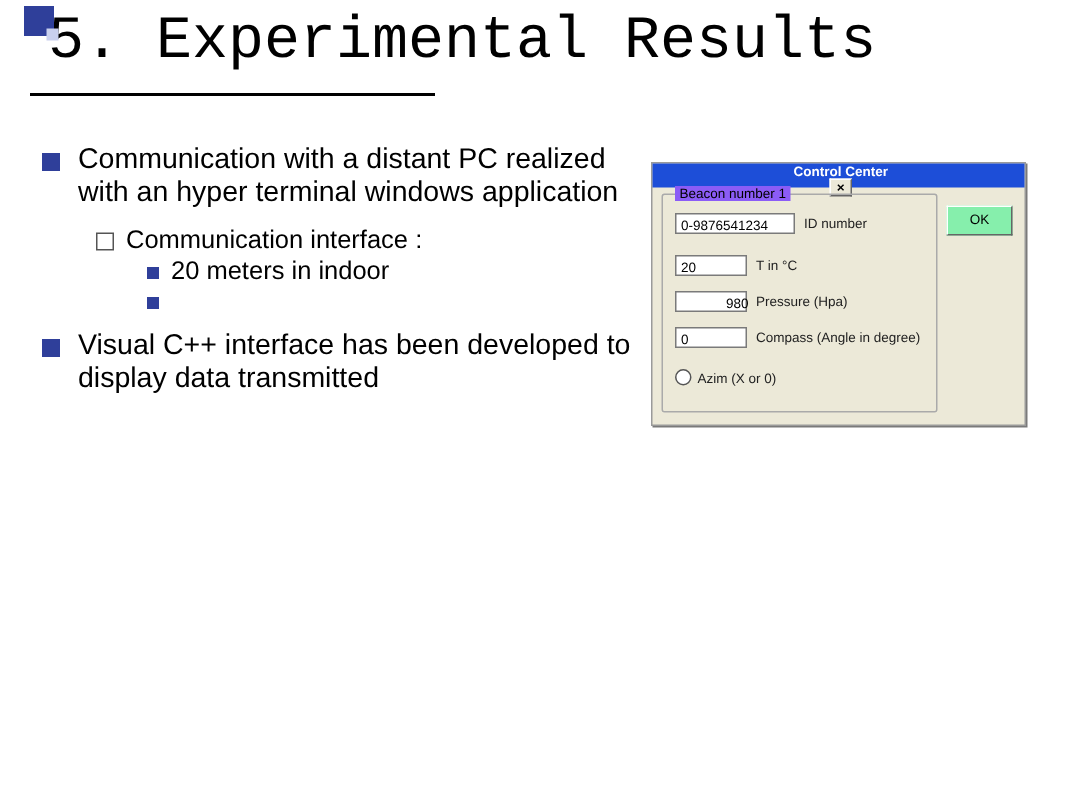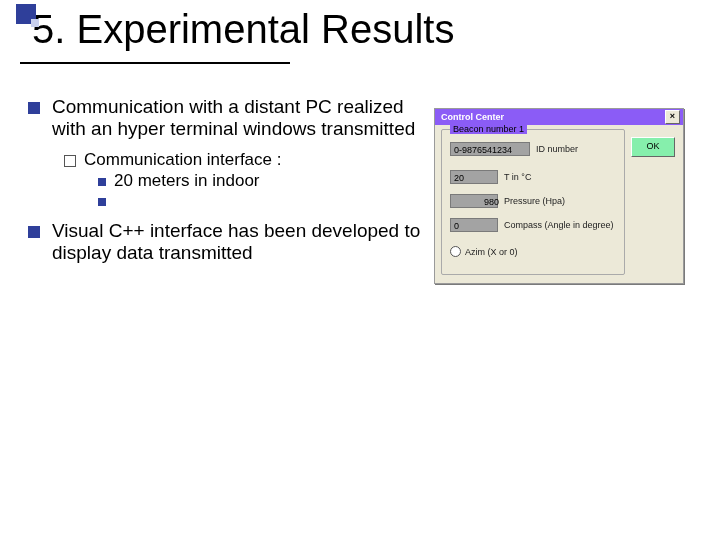--- a/index.html
+++ b/index.html
@@ -35,21 +35,21 @@
     content: "";
     position: absolute;
     right: -3px;
     bottom: -3px;
     width: 8px;
     height: 8px;
     background: #c9d0ee;
   }
   h1.title {
     margin: 0;
-    font-family: Liberation Sans, sans-serif;
+    font-family: Liberation Mono, monospace;
     font-weight: normal;
     font-size: 40px;
     line-height: 1.05;
     padding-left: 10px;
   }
   .title-rule {
     position: absolute;
     left: 20px;
     top: 62px;
     width: 270px;
@@ -115,29 +115,30 @@
     top: 108px;
     width: 248px;
     font-family: Tahoma, sans-serif;
     font-size: 9px;
     color: #000;
     background: #ece9d8;
     border: 1px solid #9a9a9a;
     box-shadow: 1px 1px 0 #7a7a7a;
   }
   .dlg-titlebar {
-    background: #8b5cf6;
+    background: #1d4ed8;
     color: #fff;
     height: 16px;
     display: flex;
     align-items: center;
     justify-content: space-between;
     padding: 0 3px 0 6px;
     font-size: 9px;
     font-weight: bold;
+    flex-direction: column;
   }
   .dlg-close {
     width: 13px;
     height: 12px;
     background: #ece9d8;
     border: 1px solid #fff;
     border-right-color: #666;
     border-bottom-color: #666;
     color: #000;
     font-size: 9px;
@@ -167,21 +168,21 @@
     padding: 0 3px;
     font-size: 9px;
   }
   .field-row {
     position: absolute;
     left: 8px;
     display: flex;
     align-items: center;
   }
   .textbox {
-    background: #a3a3a3;
+    background: #ffffff;
     border: 1px solid #7a7a7a;
     height: 14px;
     padding: 0 3px;
     font-size: 9px;
     line-height: 14px;
     box-sizing: border-box;
   }
   .lbl {
     margin-left: 6px;
     font-size: 9px;
@@ -218,21 +219,21 @@
 
   <div class="title-wrap">
     <div class="title-accent"></div>
     <h1 class="title">5. Experimental Results</h1>
   </div>
   <div class="title-rule"></div>
 
   <div class="content">
     <div class="bullet-row">
       <div class="bullet-square"></div>
-      <div>Communication with a distant PC realized with an hyper terminal windows transmitted</div>
+      <div>Communication with a distant PC realized with an hyper terminal windows application</div>
     </div>
     <div class="sub1">
       <div class="sub1-mark"></div>
       <div>Communication interface :</div>
     </div>
     <div class="sub2">
       <div class="sub2-mark"></div>
       <div>20 meters in indoor</div>
     </div>
     <div class="sub2">

